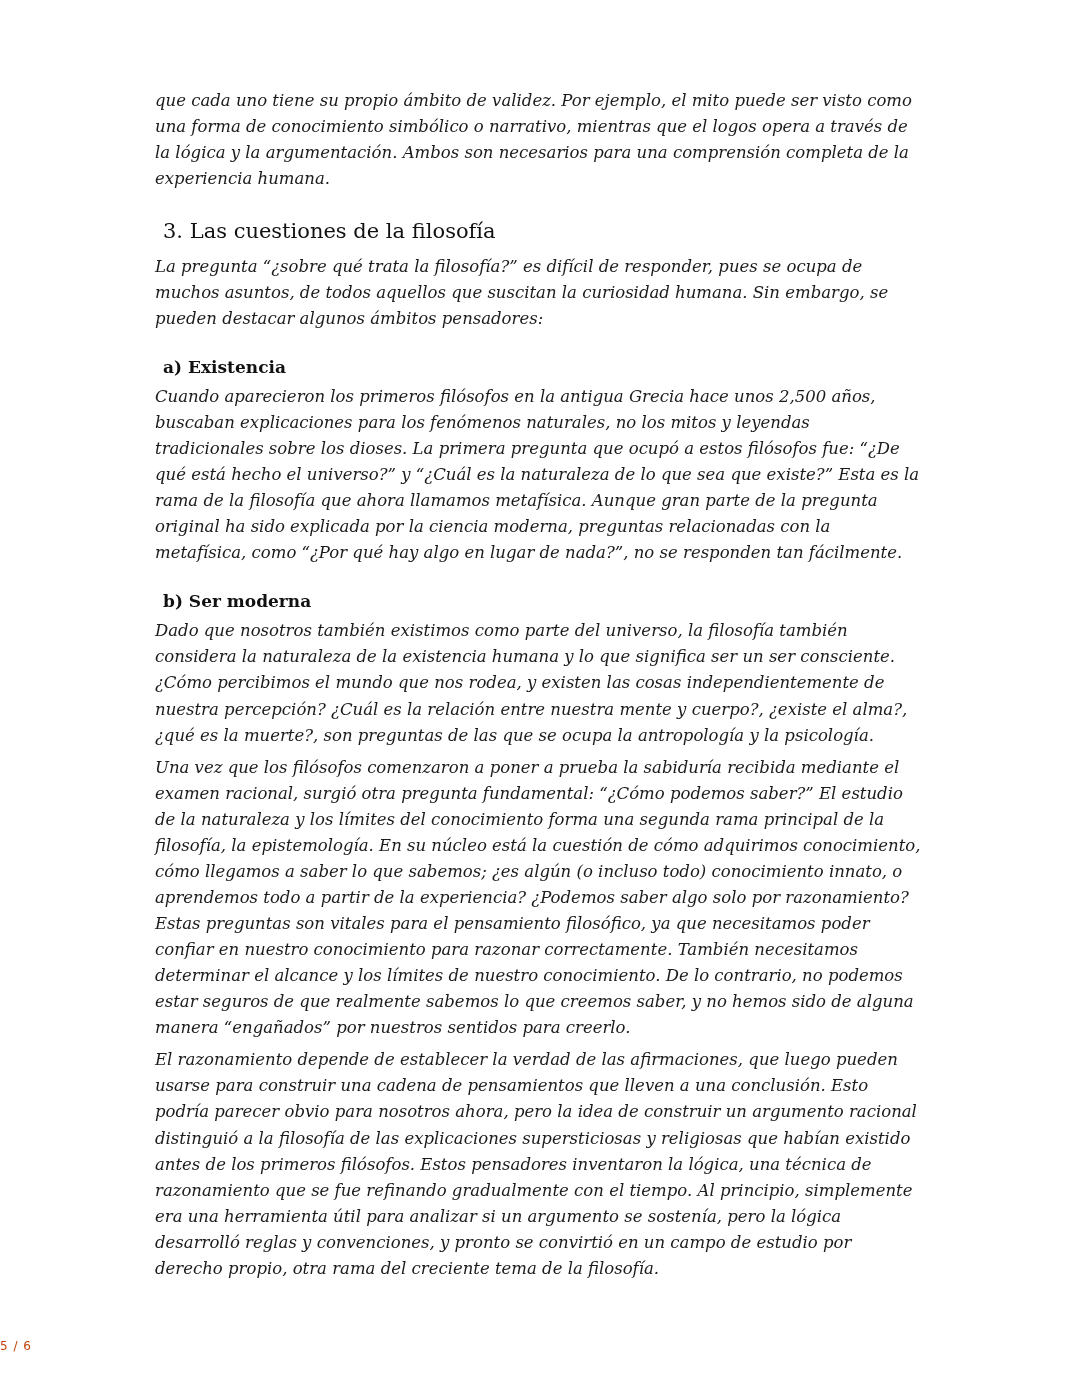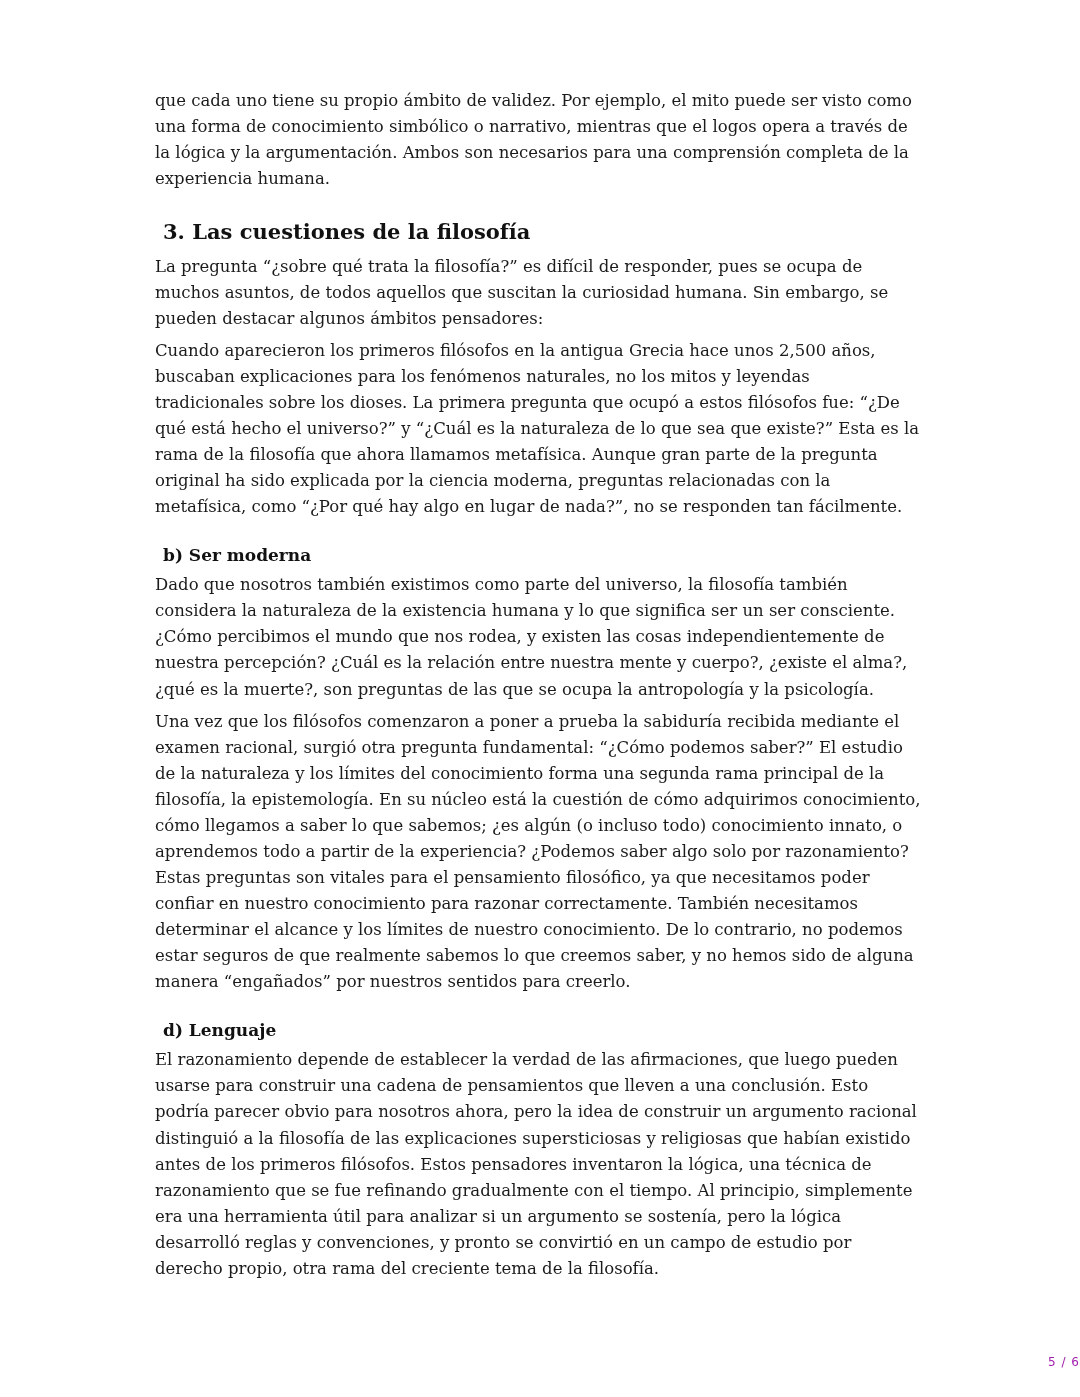--- a/index.html
+++ b/index.html
@@ -20,63 +20,64 @@
       width: 1080px;
       height: 1397px;
       padding: 88px 158px 40px 155px;
       position: relative;
     }
     p.body-text {
       margin: 0 0 6px 0;
       font-size: 16.5px;
       line-height: 1.58;
       text-align: left;
+      font-style: italic;
     }
     h2.section-title {
       margin: 26px 0 8px 8px;
       font-size: 21px;
       line-height: 1.3;
-      font-weight: bold;
+      font-weight: normal;
       color: #111111;
     }
     h3.sub-heading {
       margin: 24px 0 6px 8px;
       font-size: 17px;
       line-height: 1.3;
       font-weight: bold;
       color: #111111;
     }
     .footer {
       position: absolute;
-      bottom: 28px;
+      bottom: 44px;
       left: 0;
       width: 1080px;
-      text-align: right;
+      text-align: left;
       font-size: 12px;
-      color: #a21caf;
+      color: #c2410c;
       font-family: "DejaVu Sans", "Liberation Sans", sans-serif;
       letter-spacing: 1px;
     }
   </style>
 </head>
 <body>
 
 <div class="page">
 
   <p class="body-text">que cada uno tiene su propio ámbito de validez. Por ejemplo, el mito puede ser visto como una forma de conocimiento simbólico o narrativo, mientras que el logos opera a través de la lógica y la argumentación. Ambos son necesarios para una comprensión completa de la experiencia humana.</p>
 
   <h2 class="section-title">3. Las cuestiones de la filosofía</h2>
 
   <p class="body-text">La pregunta “¿sobre qué trata la filosofía?” es difícil de responder, pues se ocupa de muchos asuntos, de todos aquellos que suscitan la curiosidad humana. Sin embargo, se pueden destacar algunos ámbitos pensadores:</p>
 
+  <h3 class="sub-heading">a) Existencia</h3>
   <p class="body-text">Cuando aparecieron los primeros filósofos en la antigua Grecia hace unos 2,500 años, buscaban explicaciones para los fenómenos naturales, no los mitos y leyendas tradicionales sobre los dioses. La primera pregunta que ocupó a estos filósofos fue: “¿De qué está hecho el universo?” y “¿Cuál es la naturaleza de lo que sea que existe?” Esta es la rama de la filosofía que ahora llamamos metafísica. Aunque gran parte de la pregunta original ha sido explicada por la ciencia moderna, preguntas relacionadas con la metafísica, como “¿Por qué hay algo en lugar de nada?”, no se responden tan fácilmente.</p>
 
   <h3 class="sub-heading">b) Ser moderna</h3>
   <p class="body-text">Dado que nosotros también existimos como parte del universo, la filosofía también considera la naturaleza de la existencia humana y lo que significa ser un ser consciente. ¿Cómo percibimos el mundo que nos rodea, y existen las cosas independientemente de nuestra percepción? ¿Cuál es la relación entre nuestra mente y cuerpo?, ¿existe el alma?, ¿qué es la muerte?, son preguntas de las que se ocupa la antropología y la psicología.</p>
 
   <p class="body-text">Una vez que los filósofos comenzaron a poner a prueba la sabiduría recibida mediante el examen racional, surgió otra pregunta fundamental: “¿Cómo podemos saber?” El estudio de la naturaleza y los límites del conocimiento forma una segunda rama principal de la filosofía, la epistemología. En su núcleo está la cuestión de cómo adquirimos conocimiento, cómo llegamos a saber lo que sabemos; ¿es algún (o incluso todo) conocimiento innato, o aprendemos todo a partir de la experiencia? ¿Podemos saber algo solo por razonamiento? Estas preguntas son vitales para el pensamiento filosófico, ya que necesitamos poder confiar en nuestro conocimiento para razonar correctamente. También necesitamos determinar el alcance y los límites de nuestro conocimiento. De lo contrario, no podemos estar seguros de que realmente sabemos lo que creemos saber, y no hemos sido de alguna manera “engañados” por nuestros sentidos para creerlo.</p>
 
-  <h3 class="sub-heading">d) Lenguaje</h3>
   <p class="body-text">El razonamiento depende de establecer la verdad de las afirmaciones, que luego pueden usarse para construir una cadena de pensamientos que lleven a una conclusión. Esto podría parecer obvio para nosotros ahora, pero la idea de construir un argumento racional distinguió a la filosofía de las explicaciones supersticiosas y religiosas que habían existido antes de los primeros filósofos. Estos pensadores inventaron la lógica, una técnica de razonamiento que se fue refinando gradualmente con el tiempo. Al principio, simplemente era una herramienta útil para analizar si un argumento se sostenía, pero la lógica desarrolló reglas y convenciones, y pronto se convirtió en un campo de estudio por derecho propio, otra rama del creciente tema de la filosofía.</p>
 
   <div class="footer">5 / 6</div>
 
 </div>
 
 </body></html>

